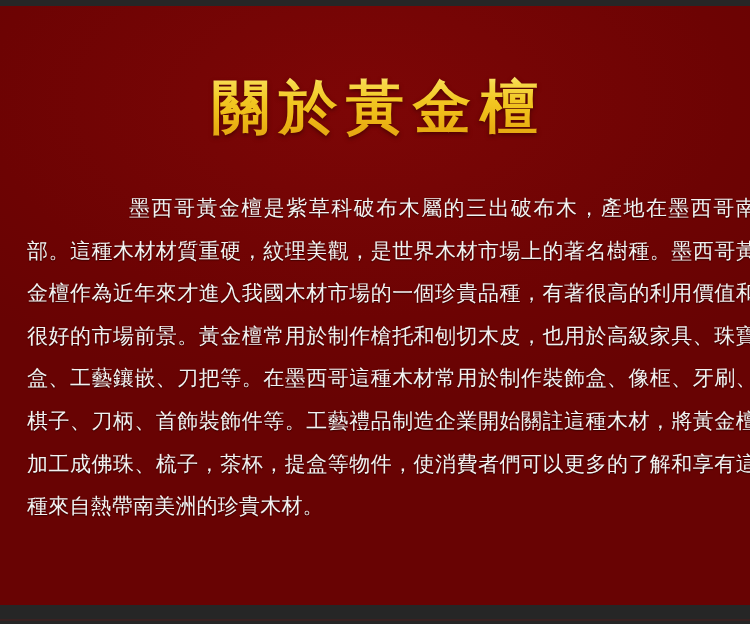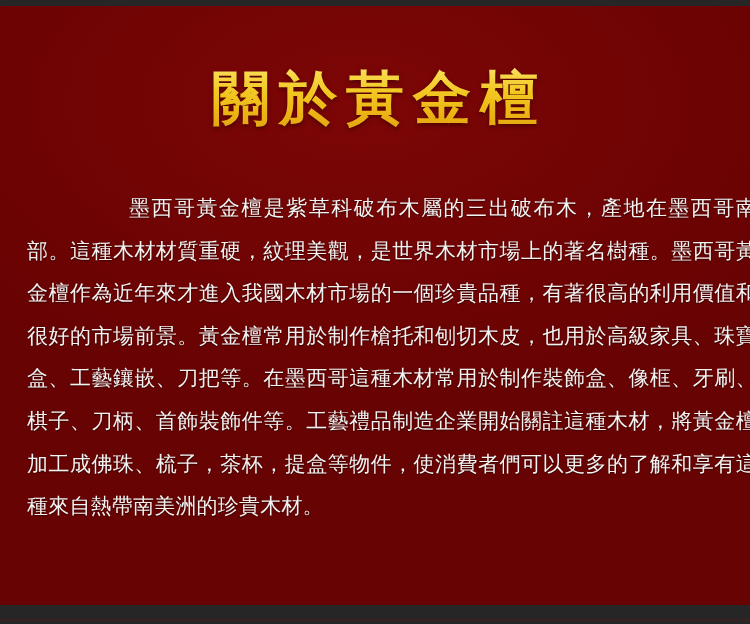--- a/index.html
+++ b/index.html
@@ -66,20 +66,21 @@
         #f7d94a 16%,
         #f2c722 42%,
         #eebb18 62%,
         #e8ae12 80%,
         #dfa214 100%);
     -webkit-background-clip: text;
     background-clip: text;
     color: transparent;
     -webkit-text-fill-color: transparent;
     filter: drop-shadow(0 2px 2px rgba(40, 0, 0, 0.55));
+    margin-top: 9px;
   }
   .body-text {
     position: absolute;
     left: 27px;
     top: 181px;
     width: 730px;
     color: #f3f2f1;
     font-size: 21px;
     line-height: 42.6px;
     letter-spacing: 0.2px;

